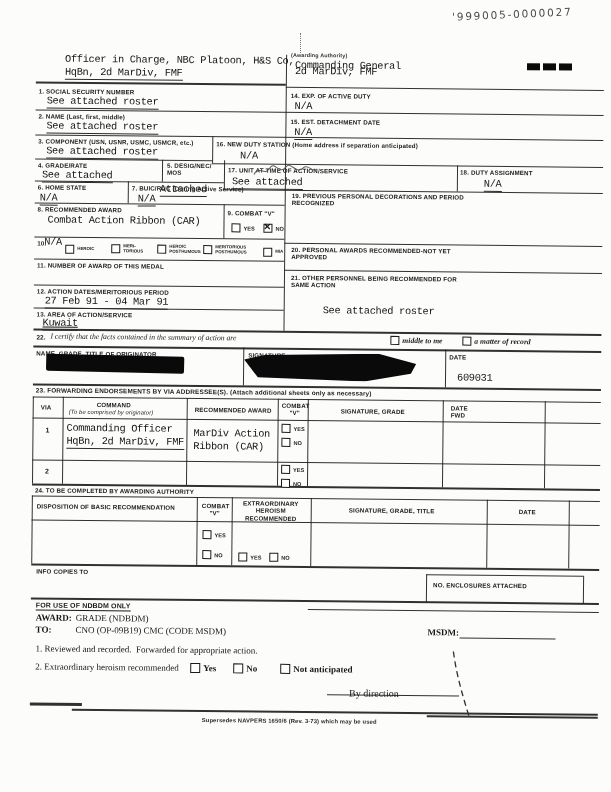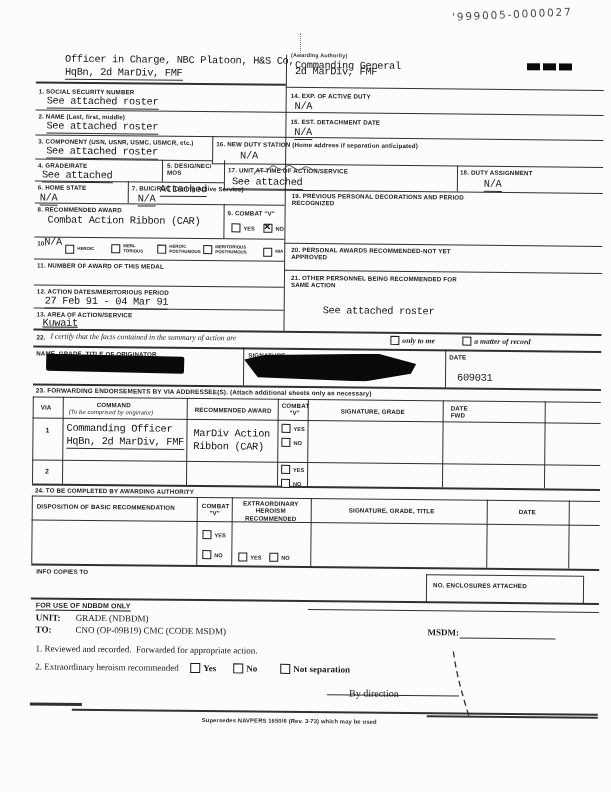--- a/index.html
+++ b/index.html
@@ -174,21 +174,21 @@
     <div class="lb" style="left:290px;top:246px;width:290px;">20. PERSONAL AWARDS RECOMMENDED-NOT YET
 APPROVED</div>
     <div class="lb" style="left:290px;top:274px;width:290px;">21. OTHER PERSONNEL BEING RECOMMENDED FOR
 SAME ACTION</div>
     <div class="tw" style="left:322px;top:305px;">See attached roster</div>
 
     <div class="lb" style="left:36px;top:336px;font-size:6.4px;">22.</div>
     <div class="it" style="left:50px;top:334px;">I certify that the facts contained in the summary of action are</div>
     <div class="cbrow" style="left:390px;top:335px;">
         <span class="cbx"></span>
-        <span class="it" style="position:static;">only to me</span>
+        <span class="it" style="position:static;">middle to me</span>
       </div>
     <div class="cbrow" style="left:462px;top:335px;">
         <span class="cbx"></span>
         <span class="it" style="position:static;">a matter of record</span>
       </div>
 
     <div class="lb" style="left:36px;top:352px;">NAME, GRADE, TITLE OF ORIGINATOR</div>
     <div class="lb" style="left:248px;top:352px;">SIGNATURE</div>
     <div class="lb" style="left:449px;top:352px;">DATE</div>
     <div class="redact" style="left:46px;top:357px;width:138px;height:17px;border-radius:2px;transform:rotate(.8deg);"></div>
@@ -252,38 +252,38 @@
         <span>YES</span>
       </div>
     <div class="cbrow" style="left:271px;top:553px;">
         <span class="cbx"></span>
         <span>NO</span>
       </div>
 
     <div class="lb" style="left:38px;top:570px;">INFO COPIES TO</div>
     <div class="lb" style="left:435px;top:580px;">NO. ENCLOSURES ATTACHED</div>
     <div class="lb" style="left:38px;top:604px;font-size:7px;border-bottom:1.2px solid #1a1a1a;padding-bottom:1px;">FOR USE OF NDBDM ONLY</div>
-    <div class="sf" style="left:38px;top:615px;font-weight:700;">UNIT:</div>
+    <div class="sf" style="left:38px;top:615px;font-weight:700;">AWARD:</div>
     <div class="sf" style="left:78px;top:615px;">GRADE (NDBDM)</div>
     <div class="sf" style="left:38px;top:627px;font-weight:700;">TO:</div>
     <div class="sf" style="left:78px;top:627px;">CNO (OP-09B19) CMC (CODE MSDM)</div>
     <div class="sf" style="left:430px;top:626px;font-weight:700;">MSDM:</div>
     <div class="sf" style="left:38px;top:646px;">1. Reviewed and recorded.  Forwarded for appropriate action.</div>
     <div class="sf" style="left:38px;top:664px;">2. Extraordinary heroism recommended</div>
     <div class="cbrow" style="left:193px;top:664px;">
         <span class="cbx" style="width:8px;height:8px;"></span>
         <span class="sf" style="position:static;">Yes</span>
       </div>
     <div class="cbrow" style="left:236px;top:664px;">
         <span class="cbx" style="width:8px;height:8px;"></span>
         <span class="sf" style="position:static;">No</span>
       </div>
     <div class="cbrow" style="left:283px;top:664px;">
         <span class="cbx" style="width:8px;height:8px;"></span>
-        <span class="sf" style="position:static;">Not separation</span>
+        <span class="sf" style="position:static;">Not anticipated</span>
       </div>
     <div class="sf" style="left:352px;top:687px;font-size:10px;">By direction</div>
     <div class="lb" style="left:205px;top:718px;font-size:5.8px;color:#2a2a2a;">Supersedes NAVPERS 1650/6 (Rev. 3-73) which may be used</div>
 
     <svg style="left:440px;top:640px;" width="50" height="85" viewBox="0 0 50 85">
       <path d="M16,10 C19,32 25,52 32,74" stroke="#2d2d2d" stroke-width="1.3" fill="none" stroke-dasharray="6,4"></path>
     </svg>
 
   </div>
 </div>

